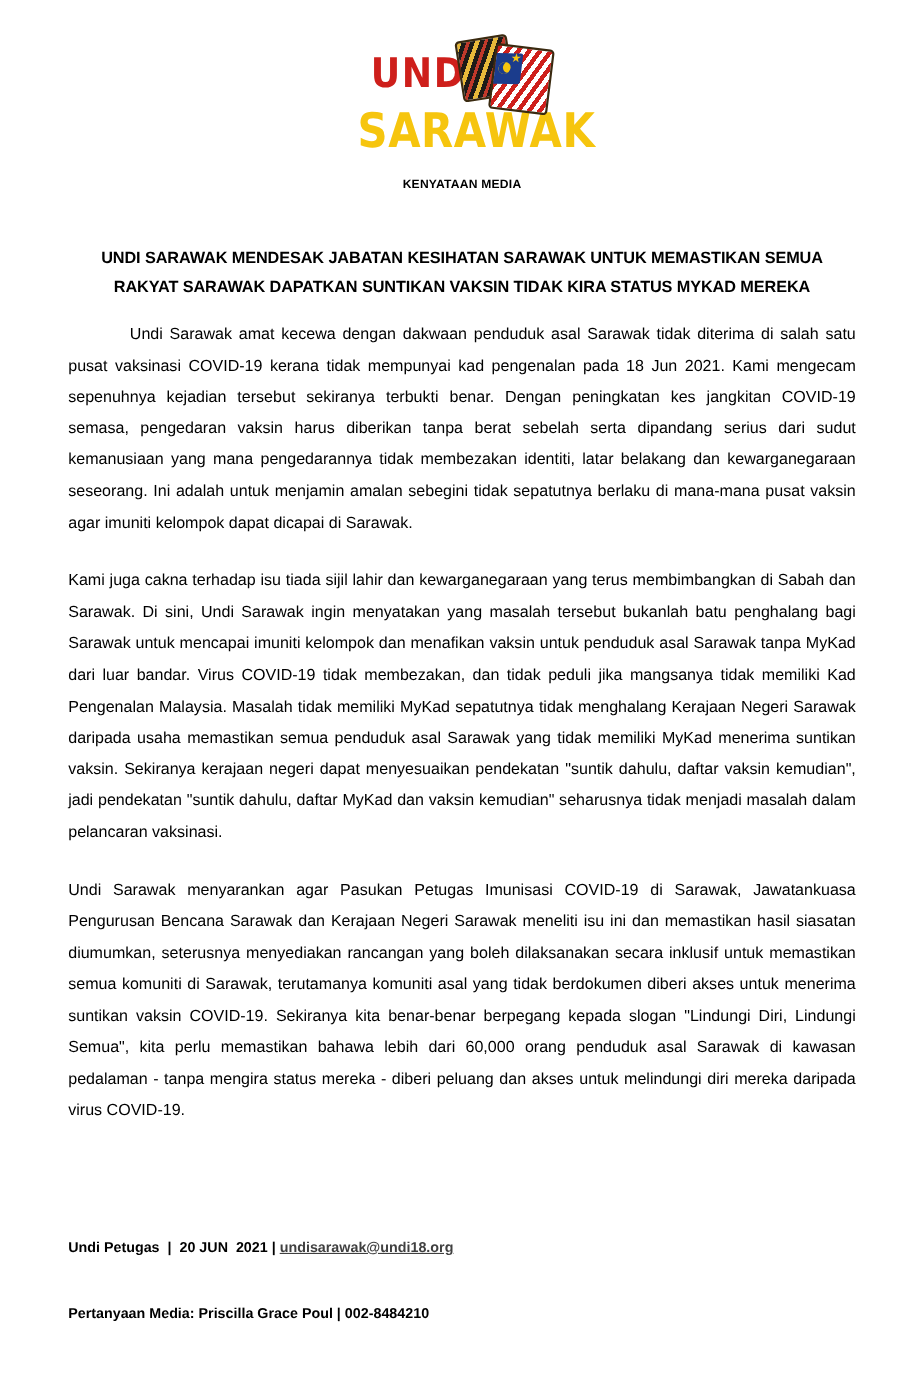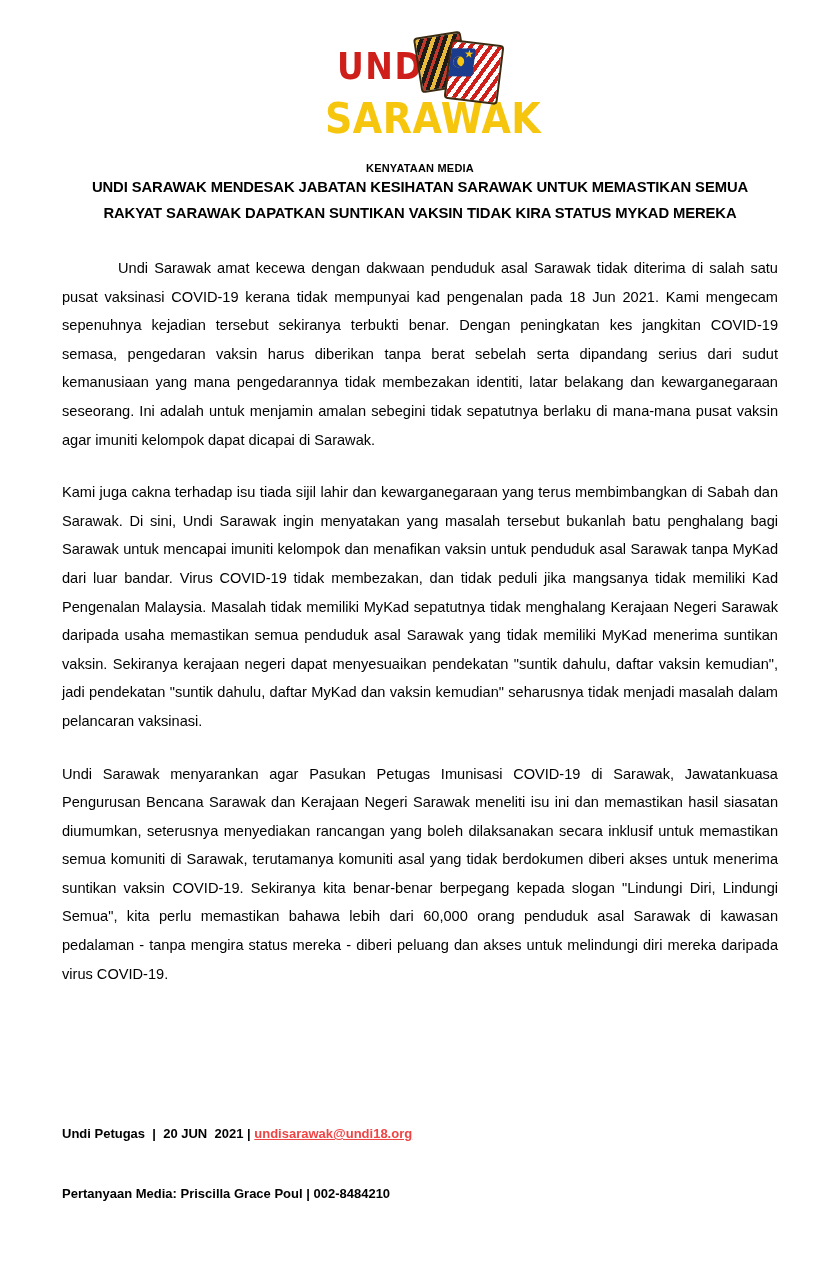--- a/index.html
+++ b/index.html
@@ -145,31 +145,32 @@
 
   
   .kenyataan {
     margin-top: 36px;
     text-align: center;
     font-weight: bold;
     font-size: 11px;
     letter-spacing: 0.2px;
   }
   .headline {
+    margin-top: 48px;
     text-align: center;
     font-weight: bold;
     font-size: 14.8px;
     line-height: 26px;
     letter-spacing: -0.1px;
     padding: 0 4px;
   }
 
   
   .body-copy {
-    margin-top: 28px;
+    margin-top: 16px;
     font-size: 14.6px;
     line-height: 28.6px;
     text-align: justify;
     text-justify: inter-word;
   }
   .body-copy p {
     margin: 0 0 24px 0;
   }
   .body-copy p.indented {
     text-indent: 56px;
@@ -180,21 +181,21 @@
     position: absolute;
     left: 62px;
     bottom: 24px;
     font-size: 13px;
     font-weight: bold;
     line-height: 20px;
     white-space: pre;
   }
   .footer-line { display: block; }
   .footer-email {
-    color: #ef4444;
+    color: #404040;
   }
 </style>
 </head>
 <body>
 
 <div class="page">
 
   <div class="logo-block">
     <div class="logo">
       <div class="logo-wordmark">

